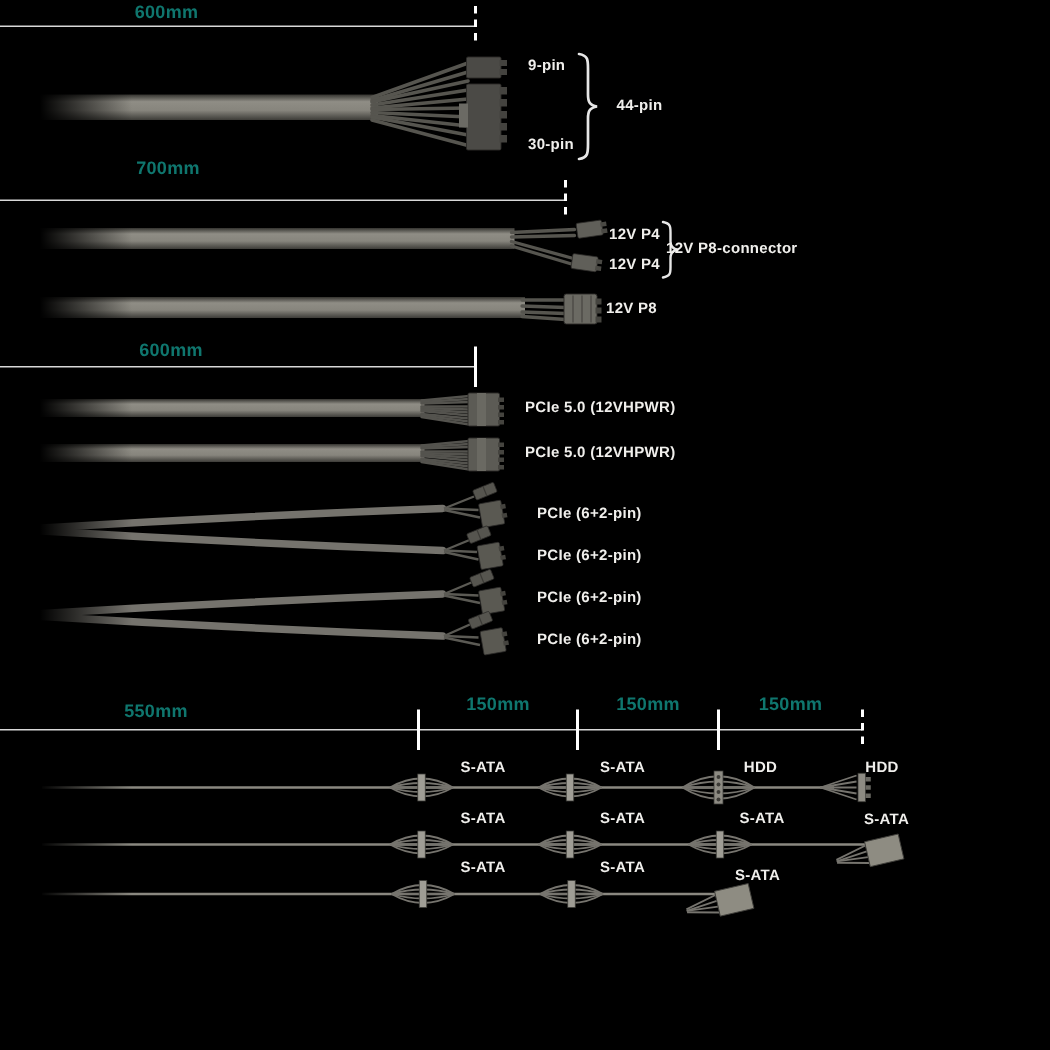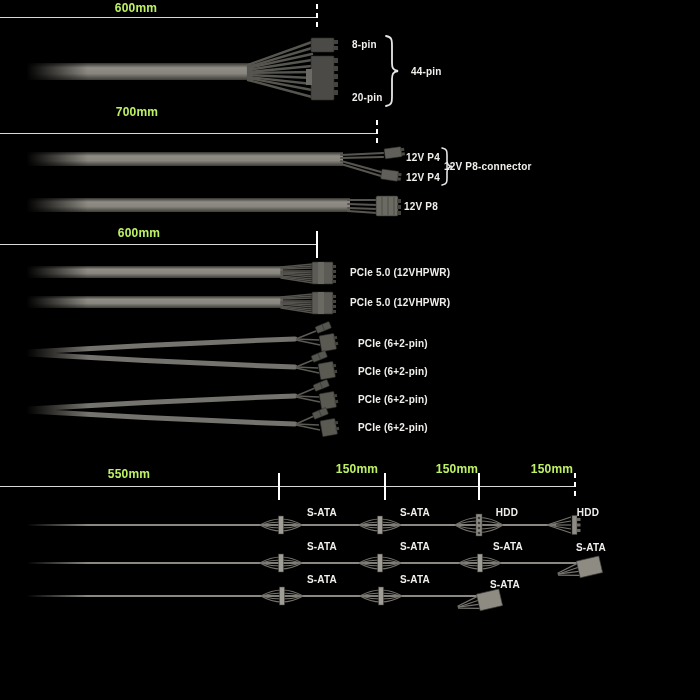--- a/index.html
+++ b/index.html
@@ -2,22 +2,22 @@
 <html><head>
 <meta charset="utf-8">
 <style>
   html,body{margin:0;padding:0;background:#000;}
   #stage{position:relative;width:700px;height:700px;background:#000;overflow:hidden;
          font-family:"Liberation Sans",sans-serif;}
   #stage svg{position:absolute;left:0;top:0;}
   .lbl{position:absolute;font:700 10px "Liberation Sans",sans-serif;color:#f0efec;
        white-space:nowrap;transform:translateY(-50%);letter-spacing:.2px;}
   .lbl.c{transform:translate(-50%,-50%);}
-  .mlbl{position:absolute;font:700 12px "Liberation Sans",sans-serif;color:#bef264;
-        white-space:nowrap;transform:translate(-50%,-50%);letter-spacing:.2px;margin-left:25px;}
+  .mlbl{position:absolute;font:700 12px "Liberation Sans",sans-serif;color:#0f766e;
+        white-space:nowrap;transform:translate(-50%,-50%);letter-spacing:.2px;}
 </style>
 </head>
 <body>
 
 <div id="stage">
 
 <svg width="700" height="700" viewBox="0 0 700 700">
   <defs>
     <linearGradient id="cableG" x1="0" y1="0" x2="0" y2="1">
       <stop offset="0" stop-color="#34332f"></stop>
@@ -313,22 +313,22 @@
   <g>
     <line x1="0" y1="486.5" x2="575" y2="486.5" stroke="#d8d8d8" stroke-width="1"></line>
     <line x1="279" y1="473" x2="279" y2="500" stroke="#fff" stroke-width="2"></line>
     <line x1="385" y1="473" x2="385" y2="500" stroke="#fff" stroke-width="2"></line>
     <line x1="479" y1="473" x2="479" y2="500" stroke="#fff" stroke-width="2"></line>
     <line x1="575" y1="473" x2="575" y2="500" stroke="#fff" stroke-width="2" stroke-dasharray="5,4"></line>
   </g>
 </svg>
 
 <div class="mlbl" style="left:111px;top:8px">600mm</div>
-<div class="lbl" style="left:352px;top:44px">8-pin</div>
-<div class="lbl" style="left:352px;top:97px">20-pin</div>
+<div class="lbl" style="left:352px;top:44px">9-pin</div>
+<div class="lbl" style="left:352px;top:97px">30-pin</div>
 <div class="lbl" style="left:411px;top:71px">44-pin</div>
 
 <div class="mlbl" style="left:112px;top:112px">700mm</div>
 <div class="lbl" style="left:406px;top:157px">12V P4</div>
 <div class="lbl" style="left:406px;top:177px">12V P4</div>
 <div class="lbl" style="left:444px;top:166px">12V P8-connector</div>
 <div class="lbl" style="left:404px;top:206px">12V P8</div>
 
 <div class="mlbl" style="left:114px;top:233px">600mm</div>
 <div class="lbl" style="left:350px;top:272px">PCIe 5.0 (12VHPWR)</div>

